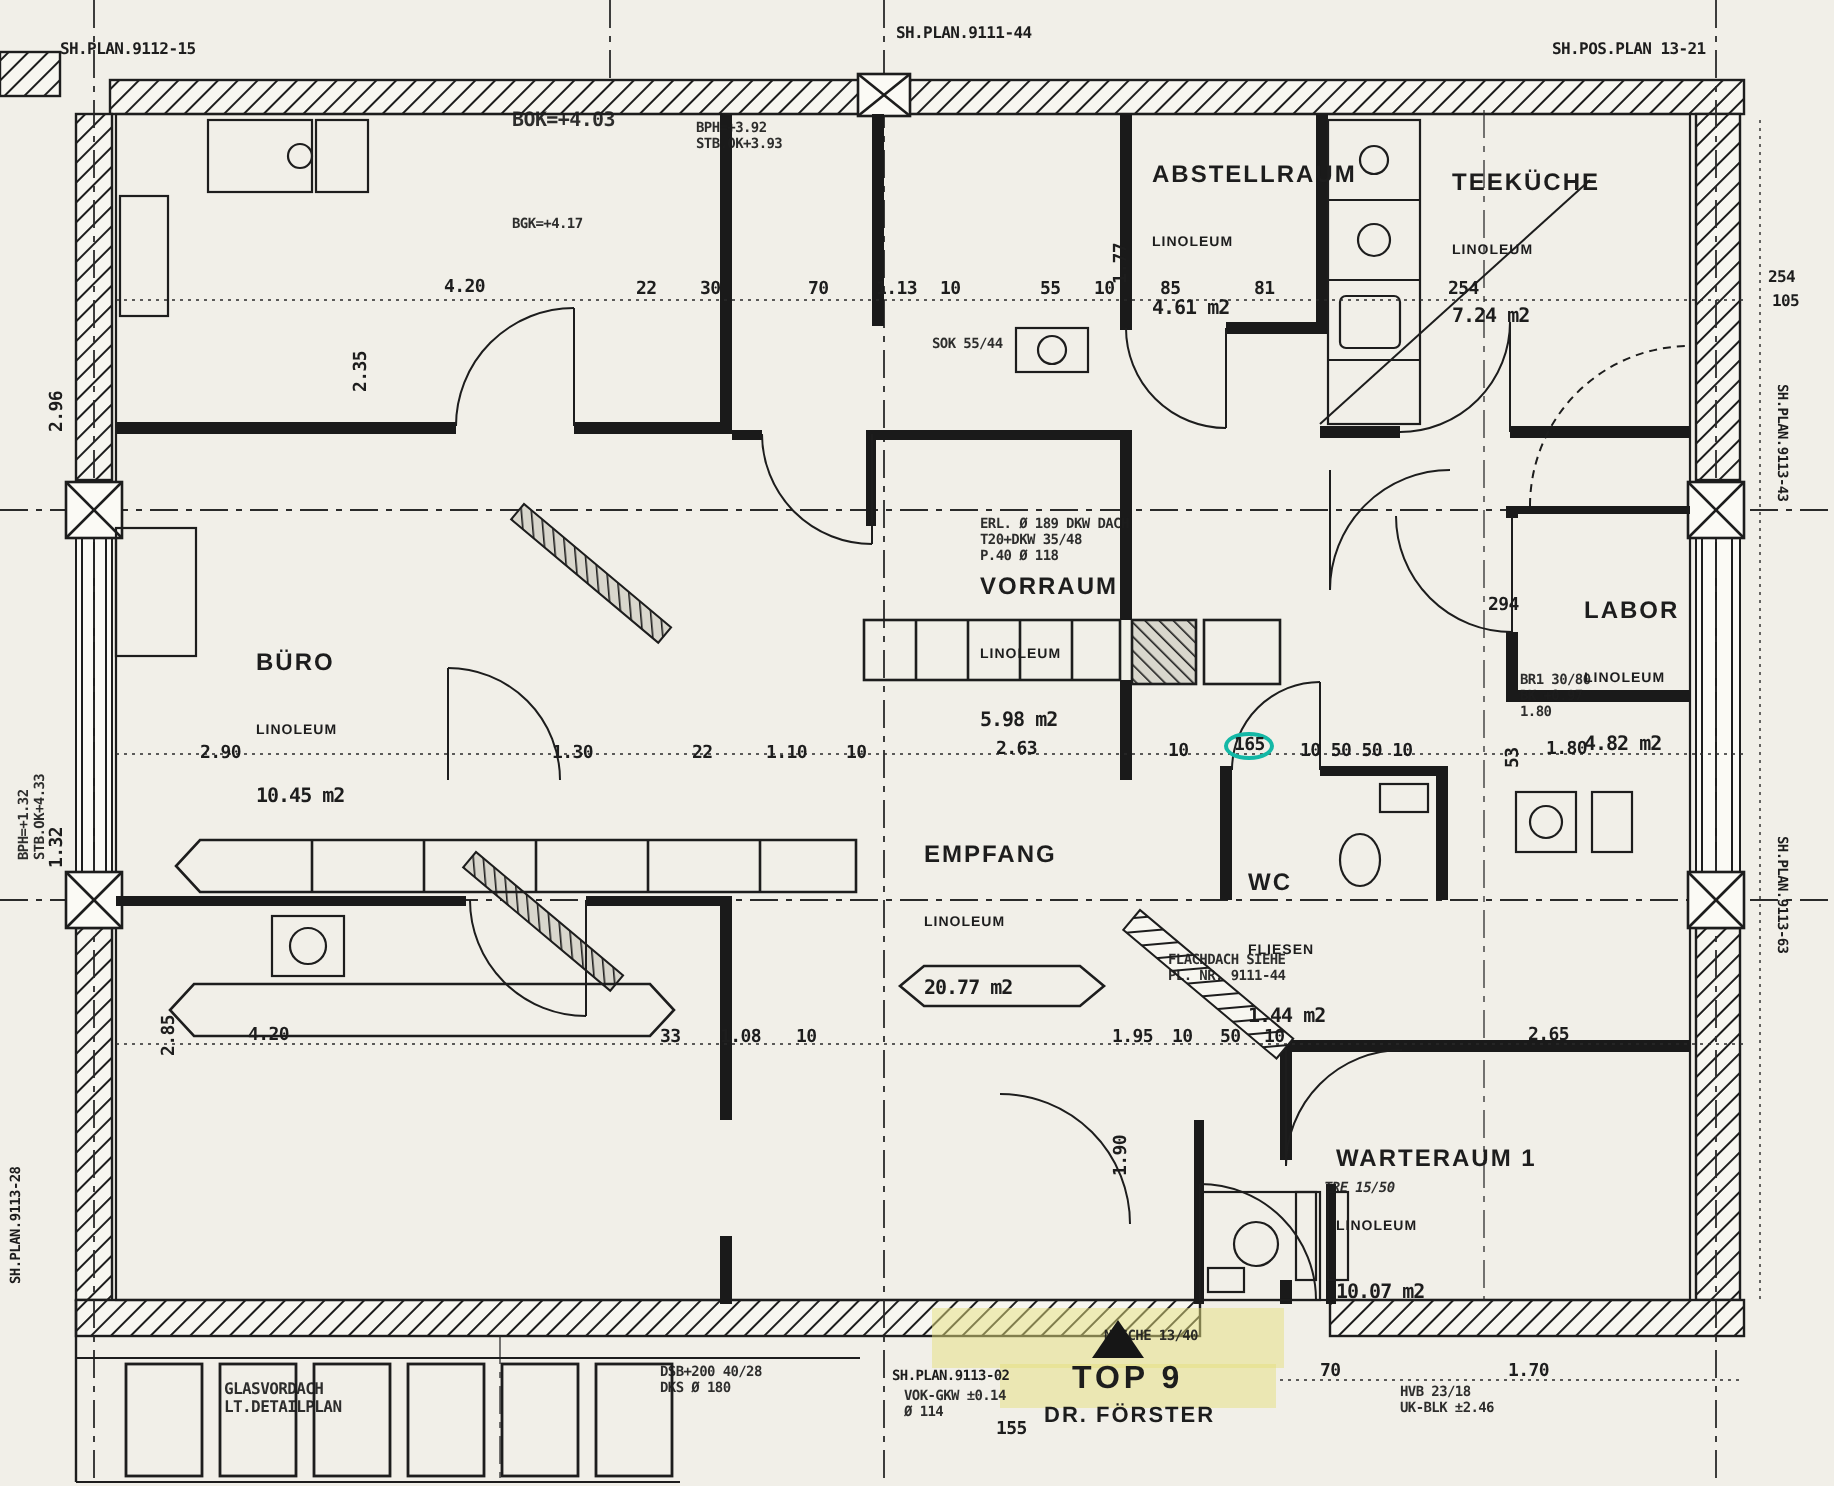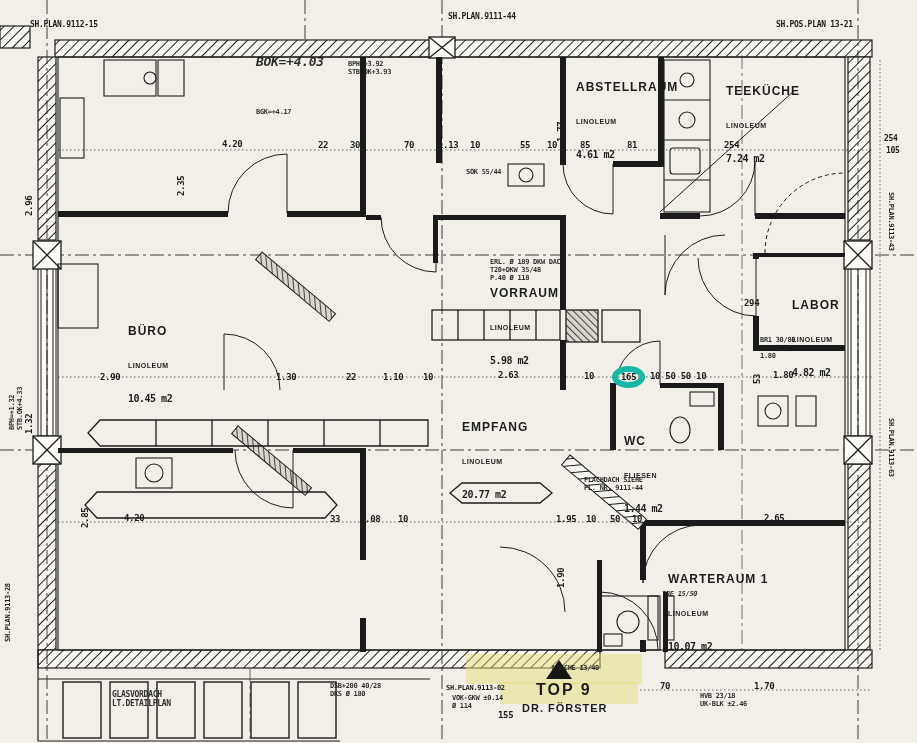--- a/index.html
+++ b/index.html
@@ -2,21 +2,21 @@
 <html><head>
 <meta charset="utf-8">
 <style>
   html,body{margin:0;padding:0;background:#e8e6df;}
   .sheet{position:relative;width:917px;height:743px;background:#f1efe8;overflow:hidden;
          font-family:"Liberation Sans",sans-serif;color:#1d1d1d;}
   .sheet svg{position:absolute;left:0;top:0;}
   .lbl{position:absolute;font:bold 9px "DejaVu Sans Mono",monospace;color:#1d1d1d;
        white-space:pre;letter-spacing:-0.3px;transform-origin:0 0;line-height:1.15;z-index:5;}
   .lbl.note{font-weight:bold;opacity:.92;}
-  .lbl.oval{border:6px solid #14b8a6;border-radius:50%;padding:0 3px;}
+  .lbl.oval{border:2px solid #14b8a6;border-radius:50%;padding:0 3px;}
   .room{position:absolute;z-index:5;line-height:1.05;}
   .room .rname{font:bold 12px "Liberation Sans",sans-serif;letter-spacing:1px;}
   .room .rfloor{font:bold 7px "Liberation Sans",sans-serif;letter-spacing:.5px;}
   .room .rarea{font:bold 10px "DejaVu Sans Mono",monospace;letter-spacing:-.5px;}
   .room span{display:block;margin-top:24px;}
   .gynbox{position:absolute;left:402px;top:548px;width:158px;height:54px;border:2px solid #1d1d1d;
           z-index:5;text-align:center;padding-top:4px;box-sizing:border-box;}
   .gynbox .rname{font:bold 13px "Liberation Sans",sans-serif;letter-spacing:1px;}
   .gynbox .rtotal{font:bold 10px "DejaVu Sans Mono",monospace;}
   .tri{position:absolute;left:546px;top:660px;width:0;height:0;z-index:6;
@@ -296,21 +296,21 @@
   <div class="topdoc">DR. FÖRSTER</div>
 
   <div>
       <div class="lbl" style="left: 30px; top: 20px; font-size: 8px;">SH.PLAN.9112-15</div>
       <div class="lbl" style="left: 448px; top: 12px; font-size: 8px;">SH.PLAN.9111-44</div>
       <div class="lbl" style="left: 776px; top: 20px; font-size: 8px;">SH.POS.PLAN 13-21</div>
       <div class="lbl" style="left: 895px; top: 192px; font-size: 7px; transform: rotate(90deg);">SH.PLAN.9113-43</div>
       <div class="lbl" style="left: 895px; top: 418px; font-size: 7px; transform: rotate(90deg);">SH.PLAN.9113-63</div>
       <div class="lbl" style="left: 4px; top: 642px; font-size: 7px; transform: rotate(-90deg);">SH.PLAN.9113-28</div>
       <div class="lbl" style="left: 446px; top: 684px; font-size: 7px;">SH.PLAN.9113-02</div>
-      <div class="lbl note" style="left: 256px; top: 55px; font-size: 13px; font-style: italic;">BOK=+4.03</div>
+      <div class="lbl note" style="left: 256px; top: 55px; font-size: 10px;">BOK=+4.03</div>
       <div class="lbl note" style="left: 348px; top: 60px; font-size: 7px;">BPH=+3.92
 STB.OK+3.93</div>
       <div class="lbl note" style="left: 256px; top: 108px; font-size: 7px;">BGK=+4.17</div>
       <div class="lbl note" style="left: 466px; top: 168px; font-size: 7px;">SOK 55/44</div>
       <div class="lbl note" style="left: 490px; top: 258px; font-size: 7px;">ERL. Ø 189 DKW DACH
 T20+DKW 35/48
 P.40 Ø 118</div>
       <div class="lbl note" style="left: 584px; top: 476px; font-size: 7px;">FLACHDACH SIEHE
 PL. NR. 9111-44</div>
       <div class="lbl note" style="left: 760px; top: 336px; font-size: 7px;">BR1 30/80

